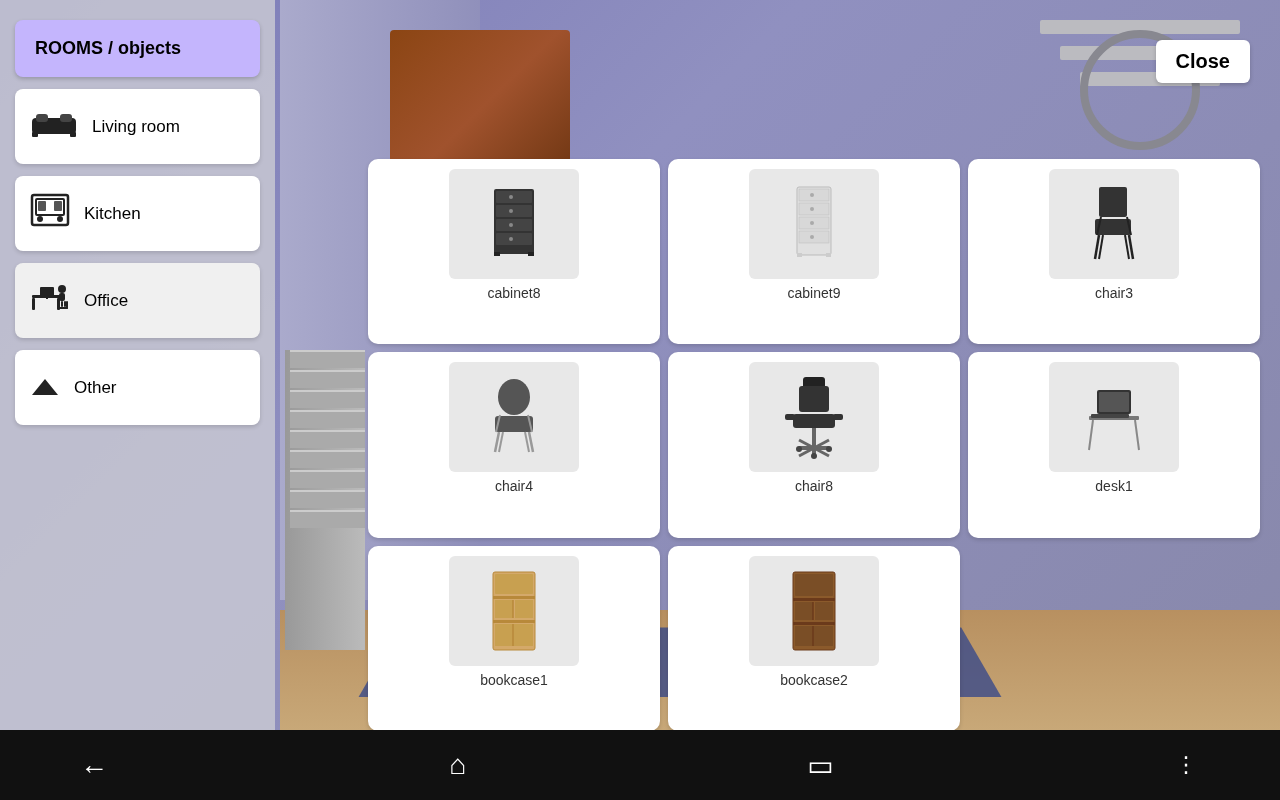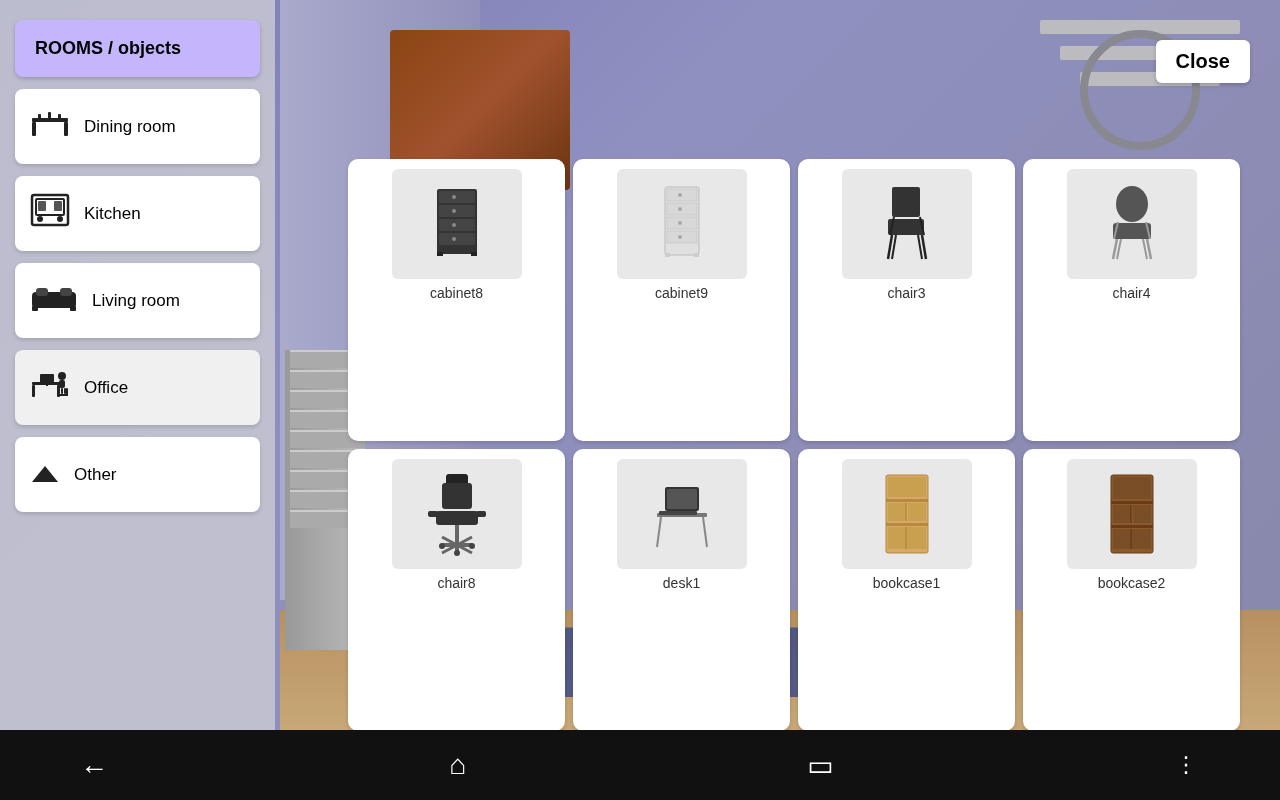--- a/index.html
+++ b/index.html
@@ -145,26 +145,26 @@
 
     .cat-icon {
       font-size: 28px;
       flex-shrink: 0;
     }
 
     
     #items-panel {
       position: absolute;
       top: 155px;
-      left: 344px;
+      left: 364px;
       width: 900px;
       height: 580px;
       overflow-y: auto;
       display: grid;
-      grid-template-columns: repeat(4, 1fr);
+      grid-template-columns: repeat(3, 1fr);
       gap: 8px;
       padding: 4px;
       z-index: 10;
     }
 
     .item-card {
       background: white;
       border-radius: 10px;
       display: flex;
       flex-direction: column;
@@ -274,59 +274,46 @@
     <div class="shelf-bar" style="width:170px; margin-left:20px;"></div>
     <div class="shelf-bar" style="width:140px; margin-left:40px;"></div>
   </div>
 
   <div class="circle-deco"></div>
 </div>
 
 <div id="sidebar">
   <button class="sidebar-title-btn">ROOMS / objects</button>
 
+
   <button class="room-category-btn">
     <span class="cat-icon">
-      <svg width="40" height="30" viewBox="0 0 40 30">
-        <rect x="2" y="10" width="36" height="4" fill="#222" rx="1"></rect>
-        <rect x="2" y="14" width="4" height="14" fill="#222" rx="1"></rect>
-        <rect x="34" y="14" width="4" height="14" fill="#222" rx="1"></rect>
-        <rect x="8" y="6" width="3" height="8" fill="#222" rx="1"></rect>
-        <rect x="18" y="4" width="3" height="10" fill="#222" rx="1"></rect>
-        <rect x="28" y="6" width="3" height="8" fill="#222" rx="1"></rect>
+      <svg width="48" height="30" viewBox="0 0 48 30">
+        <rect x="2" y="10" width="44" height="16" fill="#222" rx="4"></rect>
+        <rect x="6" y="6" width="12" height="8" fill="#444" rx="3"></rect>
+        <rect x="30" y="6" width="12" height="8" fill="#444" rx="3"></rect>
+        <rect x="2" y="24" width="6" height="5" fill="#222" rx="1"></rect>
+        <rect x="40" y="24" width="6" height="5" fill="#222" rx="1"></rect>
       </svg>
     </span>
-    <span>Dining room</span>
+    <span>Living room</span>
   </button>
 
   <button class="room-category-btn">
     <span class="cat-icon">
       <svg width="40" height="34" viewBox="0 0 40 34">
         <rect x="2" y="2" width="36" height="30" fill="none" stroke="#222" stroke-width="2.5" rx="2"></rect>
         <rect x="6" y="6" width="28" height="16" fill="none" stroke="#222" stroke-width="2" rx="1"></rect>
         <rect x="8" y="8" width="8" height="10" fill="#555" rx="1"></rect>
         <rect x="24" y="8" width="8" height="10" fill="#555" rx="1"></rect>
         <circle cx="10" cy="26" r="3" fill="#222"></circle>
         <circle cx="30" cy="26" r="3" fill="#222"></circle>
       </svg>
     </span>
     <span>Kitchen</span>
-  </button>
-
-  <button class="room-category-btn">
-    <span class="cat-icon">
-      <svg width="48" height="30" viewBox="0 0 48 30">
-        <rect x="2" y="10" width="44" height="16" fill="#222" rx="4"></rect>
-        <rect x="6" y="6" width="12" height="8" fill="#444" rx="3"></rect>
-        <rect x="30" y="6" width="12" height="8" fill="#444" rx="3"></rect>
-        <rect x="2" y="24" width="6" height="5" fill="#222" rx="1"></rect>
-        <rect x="40" y="24" width="6" height="5" fill="#222" rx="1"></rect>
-      </svg>
-    </span>
-    <span>Living room</span>
   </button>
 
   <button class="room-category-btn active">
     <span class="cat-icon">
       <svg width="40" height="36" viewBox="0 0 40 36">
 
         <rect x="2" y="16" width="28" height="3" fill="#222" rx="1"></rect>
         <rect x="2" y="19" width="3" height="12" fill="#222" rx="1"></rect>
         <rect x="27" y="19" width="3" height="12" fill="#222" rx="1"></rect>
 

